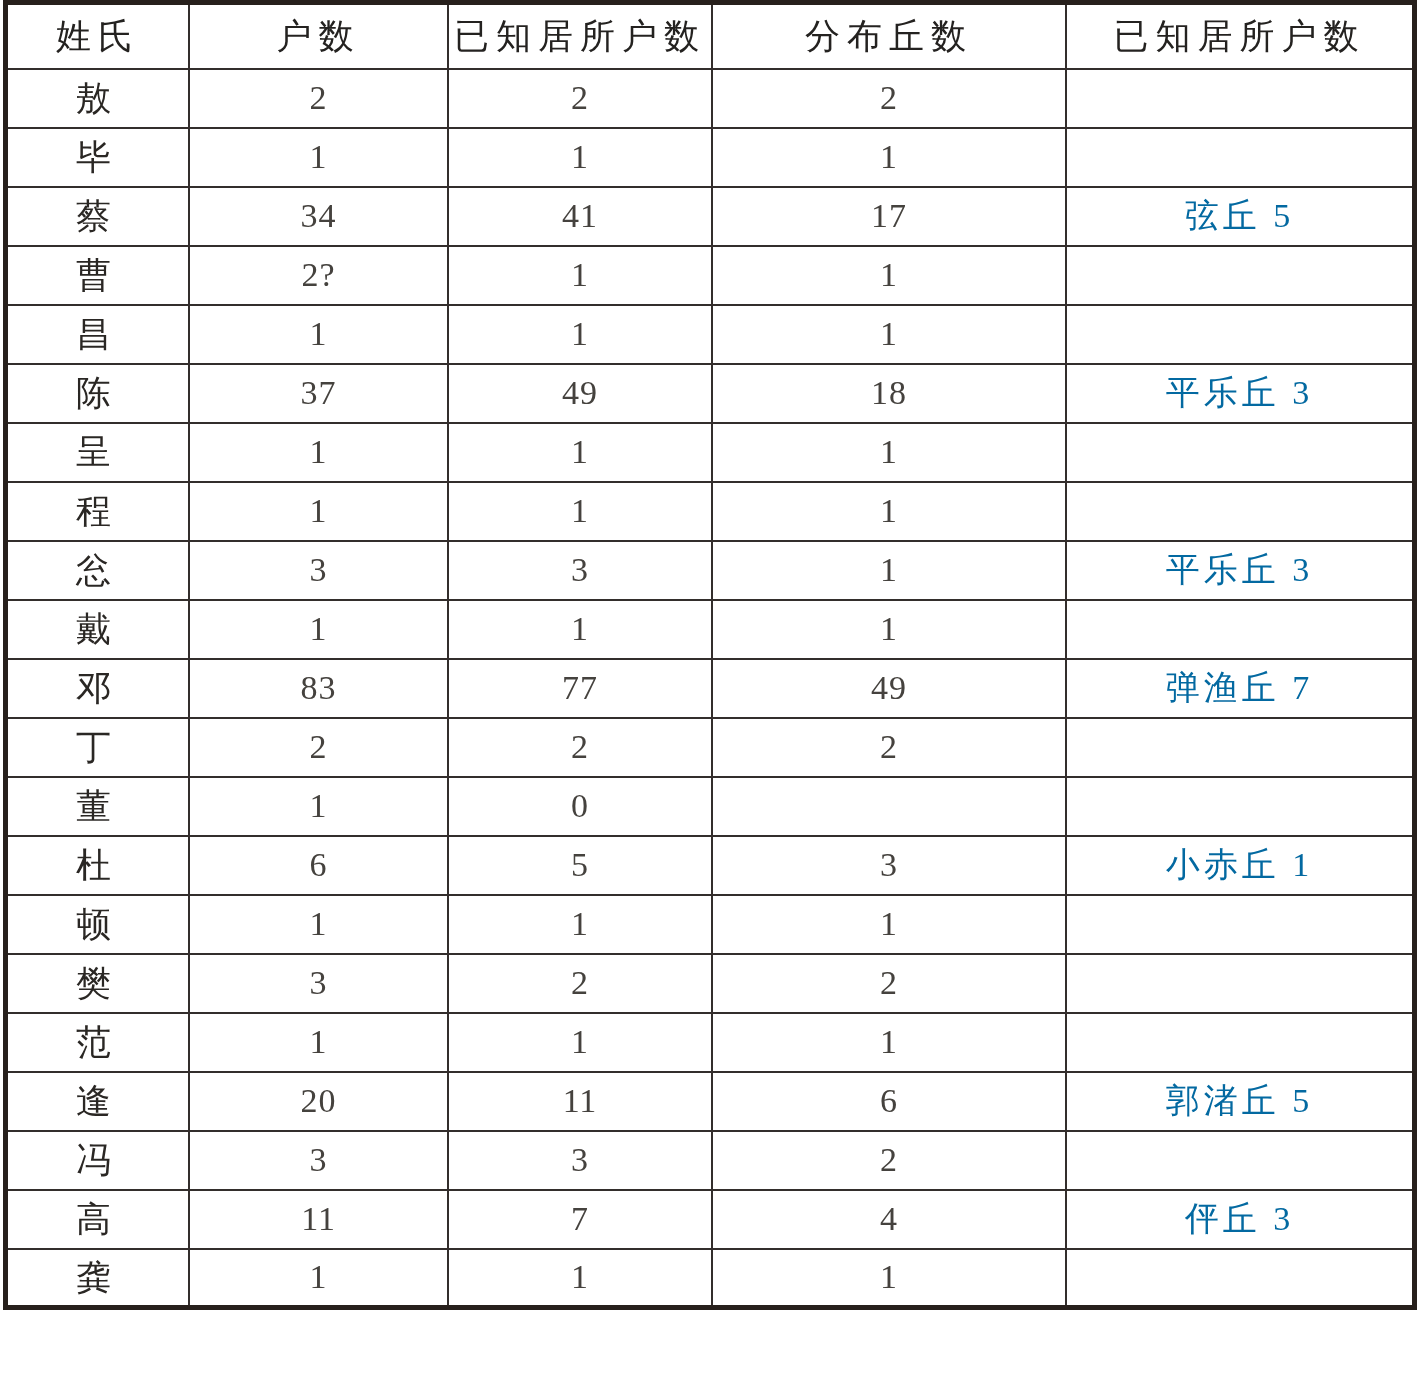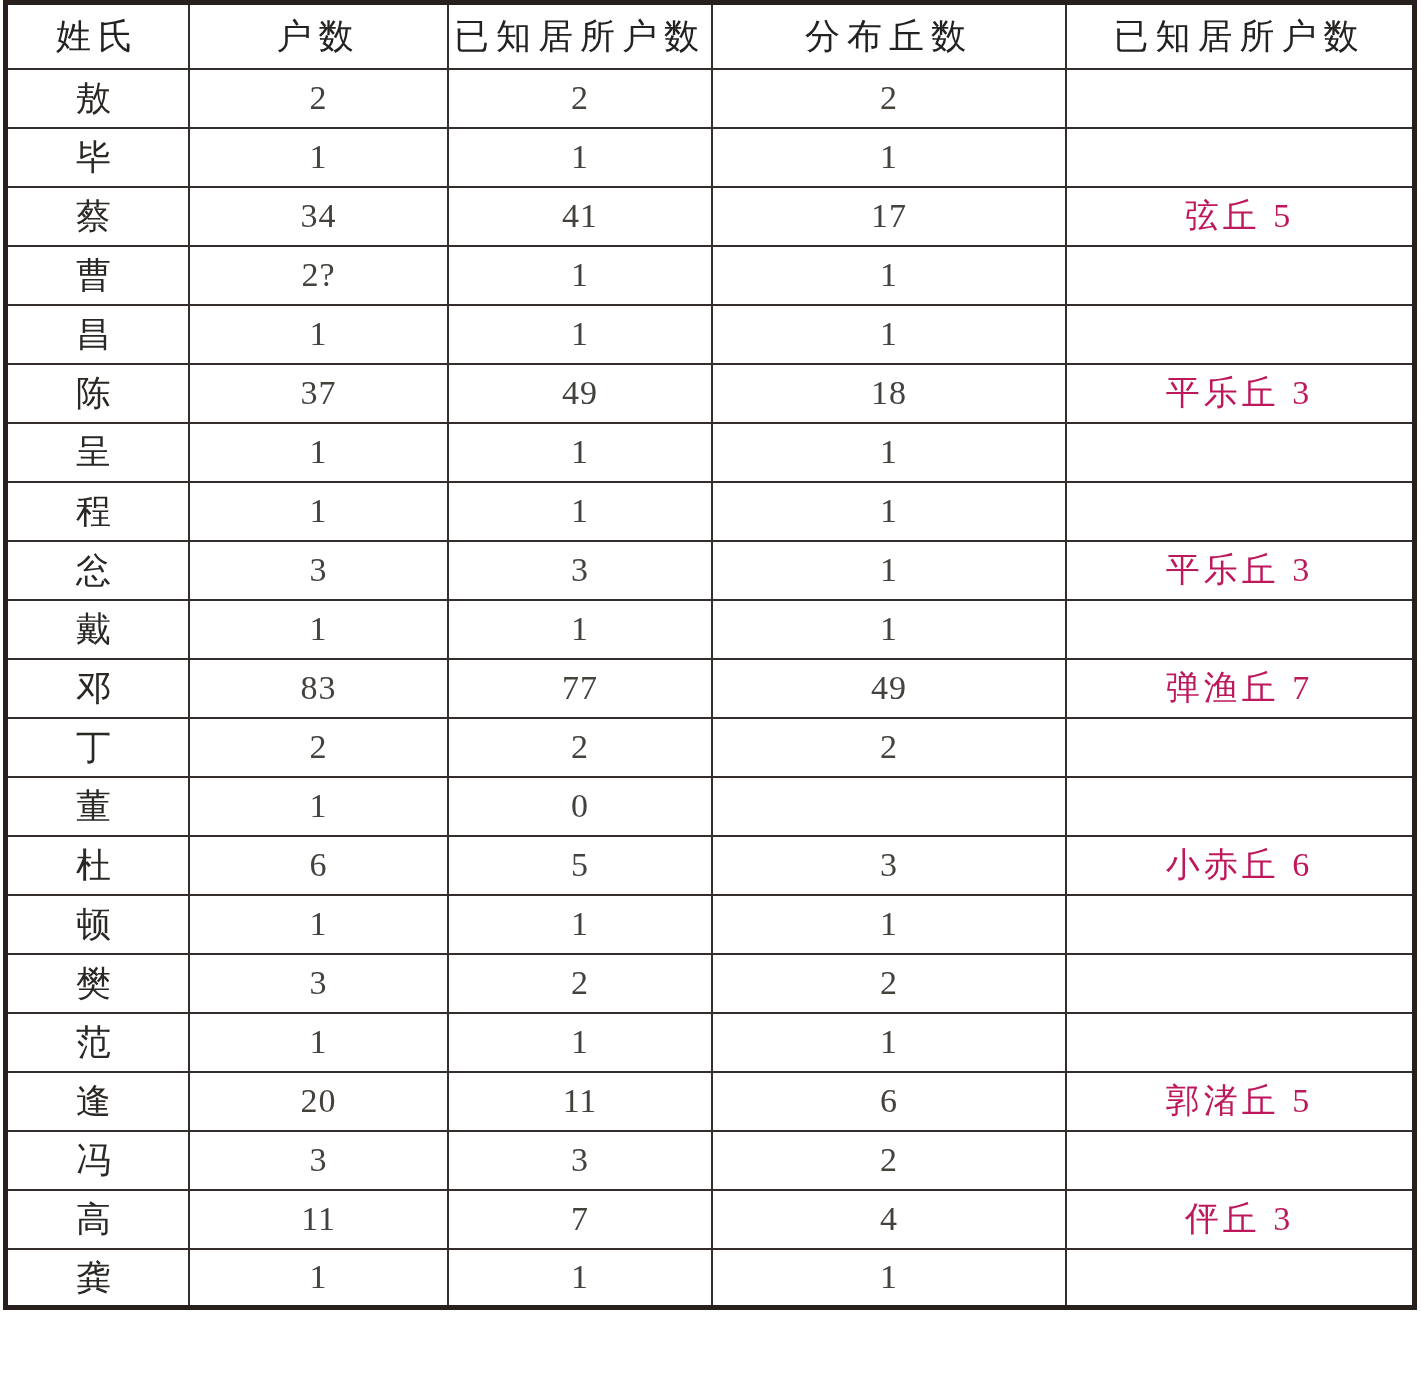--- a/index.html
+++ b/index.html
@@ -59,21 +59,21 @@
   td.c-surname {
     color: #2a2724;
     letter-spacing: 9px;
     font-size: 35px;
   }
   td.c-num {
     letter-spacing: 1px;
     color: #45423e;
   }
   td.c-tophill {
-    color: #be185d;
+    color: #0369a1;
     letter-spacing: 4px;
     margin-left: 23px;
   }
   col.col-surname { width: 183px; }
   col.col-households { width: 258px; }
   col.col-known { width: 263px; }
   col.col-hills { width: 353px; }
   col.col-tophill { width: 347px; }
 </style>
 </head>
@@ -201,21 +201,21 @@
     <td class="c-num">0</td>
     <td class="c-num"></td>
     <td class="c-tophill"></td>
   </tr>
 
   <tr>
     <td class="c-surname">杜</td>
     <td class="c-num">6</td>
     <td class="c-num">5</td>
     <td class="c-num">3</td>
-    <td class="c-tophill">小赤丘 6</td>
+    <td class="c-tophill">小赤丘 1</td>
   </tr>
 
   <tr>
     <td class="c-surname">顿</td>
     <td class="c-num">1</td>
     <td class="c-num">1</td>
     <td class="c-num">1</td>
     <td class="c-tophill"></td>
   </tr>
 

